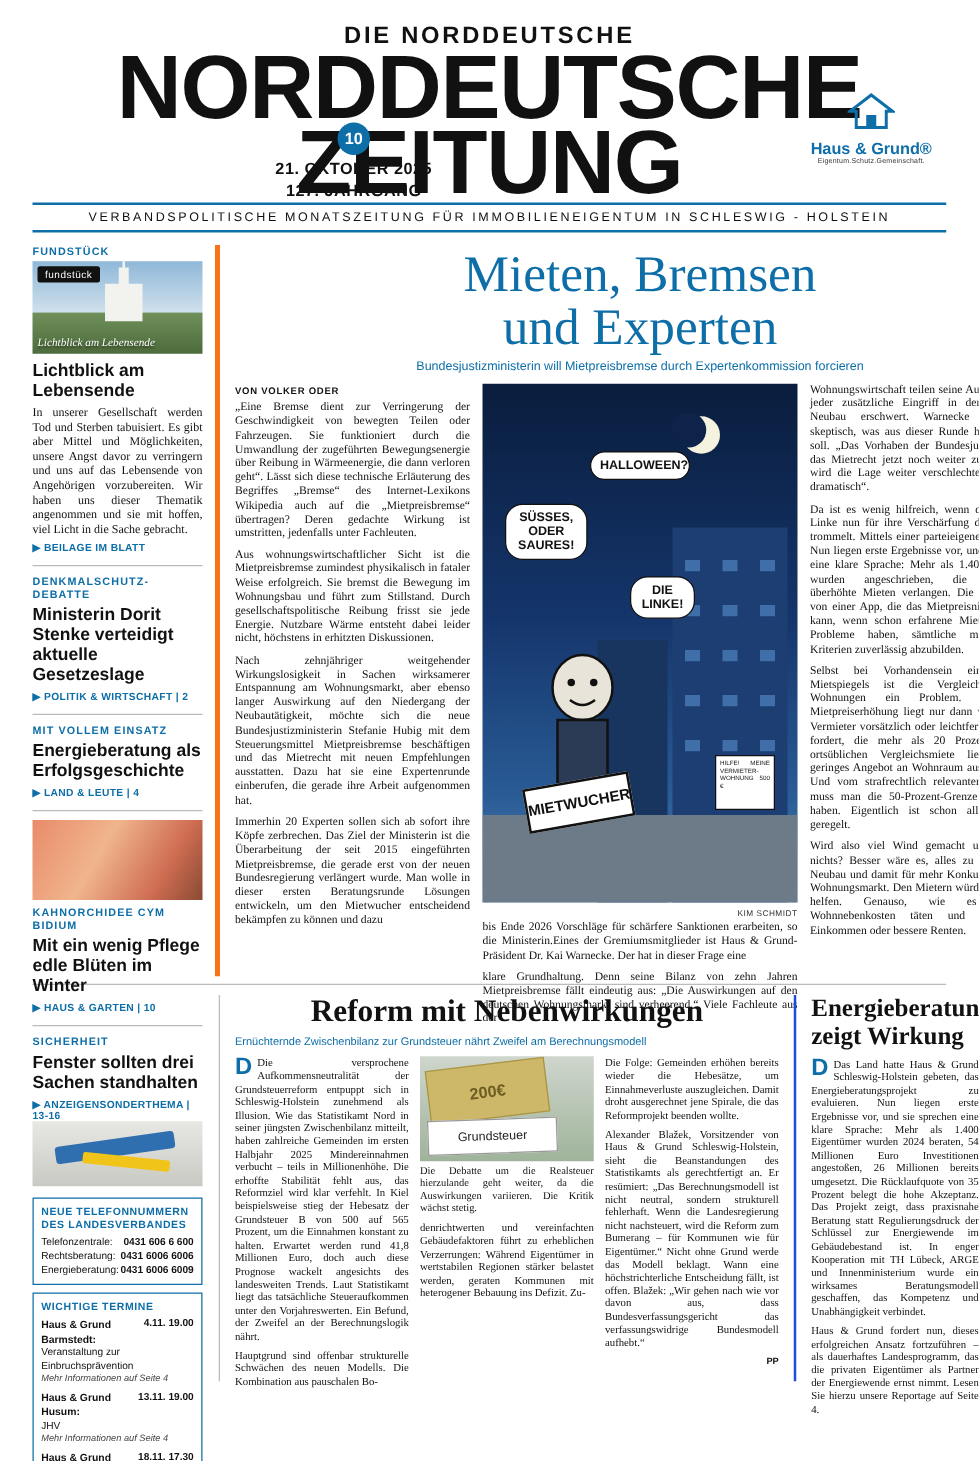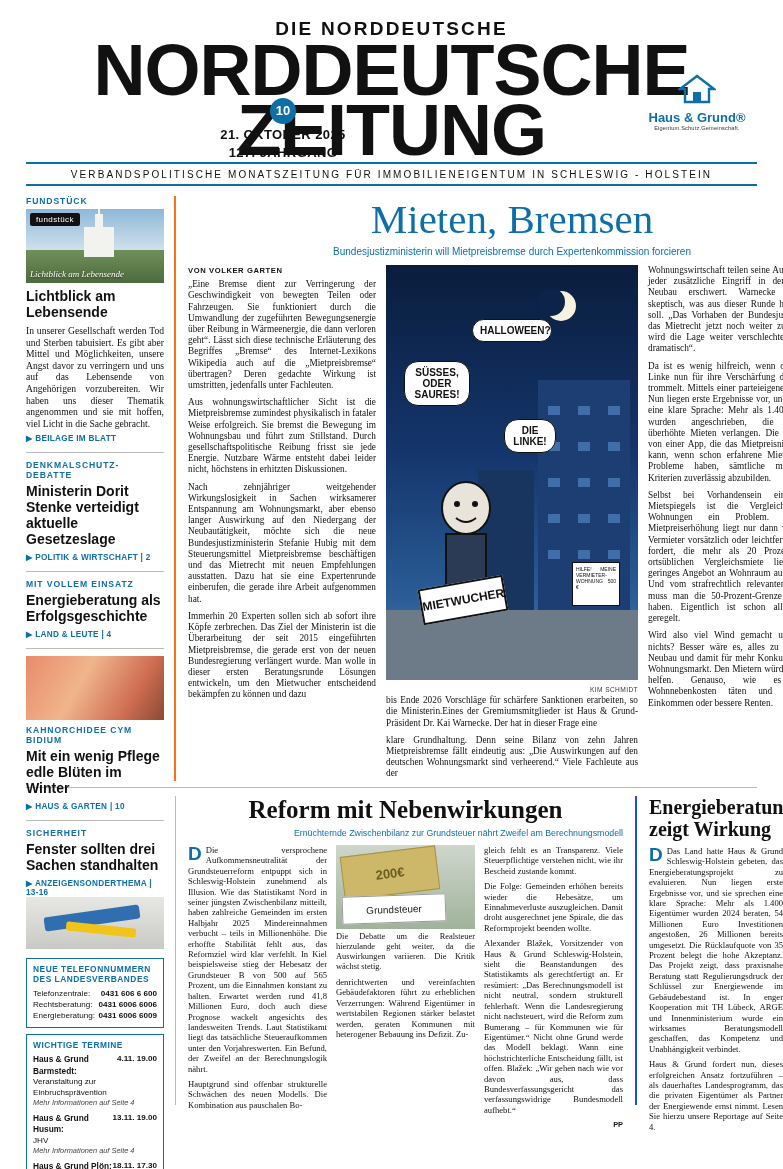--- a/index.html
+++ b/index.html
@@ -47,21 +47,21 @@
   .hg-logo .hg-name { font-family:"Liberation Sans",sans-serif; font-weight:bold; font-size:13px; color:#0d6ea8; margin-top:2px; }
   .hg-logo .hg-claim { font-family:"Liberation Sans",sans-serif; font-size:5.6px; color:#333; letter-spacing:.2px; }
   .subbanner {
     border-top:2px solid #0d6ea8; border-bottom:2px solid #0d6ea8;
     font-family:"Liberation Sans",sans-serif; font-size:10px; letter-spacing:2.1px;
     text-align:center; padding:5px 0 4px; margin-top:8px; font-weight:normal; color:#111;
   }
 
   
   .cols { display:flex; margin-top:10px; height: 585px; }
-  .left-rail { width:150px; flex:0 0 150px; padding-right:10px; border-right:2px solid #f97316; }
+  .left-rail { width:150px; flex:0 0 150px; padding-right:10px; border-right:4px solid #f97316; }
   .main { flex:1; padding-left:12px; }
 
   
   .rail-kicker { font-family:"Liberation Sans",sans-serif; font-weight:bold; font-size:8.6px; color:#0d6ea8; letter-spacing:.9px; margin-bottom:3px;}
   .rail-head { font-family:"Liberation Sans",sans-serif; font-weight:bold; font-size:14px; line-height:16px; color:#111; margin:0 0 5px; }
   .rail-body { font-size:9.6px; line-height:11.6px; text-align:justify; color:#111;}
   .rail-ref { font-family:"Liberation Sans",sans-serif; font-size:8.2px; color:#0d6ea8; font-weight:bold; letter-spacing:.3px; margin-top:4px;}
   .rail-item { margin-bottom:9px; }
   .rail-sep { border-top:1px solid #bbb; margin:7px 0 7px; }
 
@@ -122,21 +122,21 @@
   .placard { position:absolute; right:18px; bottom:74px; width:48px;height:44px;background:#fff;border:1px solid #111;
              font-family:"Liberation Sans",sans-serif; font-size:5px; line-height:6px; padding:3px; color:#111;}
   .cartoon-credit { font-family:"Liberation Sans",sans-serif; font-size:6.6px; color:#333; text-align:right; letter-spacing:.4px; }
 
   
   .bottom { display:flex; border-top:1px solid #bbb; margin-top:6px; padding-top:8px; height:318px; }
   .bt-left { width:150px; flex:0 0 150px; padding-right:10px; border-right:1px solid #bbb;}
   .bt-main { flex:1; padding:0 12px; border-right:2px solid #1d4ed8;}
   .bt-right { width:146px; flex:0 0 146px; padding-left:12px;}
   .sec-title { font-family:"Liberation Serif",serif; font-size:25px; text-align:center; margin:0 0 4px; }
-  .sec-sub { text-align:right; color:#0d6ea8; font-family:"Liberation Sans",sans-serif; font-size:8.8px; margin-bottom:7px;}
+  .sec-sub { text-align:left; color:#0d6ea8; font-family:"Liberation Sans",sans-serif; font-size:8.8px; margin-bottom:7px;}
   .bt-cols { display:flex; gap:9px; }
   .bt-col { width:139px; font-size:8.6px; line-height:10.4px; text-align:justify;}
   .bt-col p { margin:0 0 5px; }
   .money { width:139px; height:84px; background:linear-gradient(#cfd6cd,#9fb39a); position:relative; overflow:hidden; margin-bottom:3px;}
   .money .note { position:absolute; left:6px; top:6px; width:96px;height:44px;background:#cdb86a; border:1px solid #a89446; transform:rotate(-7deg);
                  font-family:"Liberation Sans",sans-serif; font-size:13px; font-weight:bold; color:#6d5d23; text-align:center; line-height:44px;}
   .money .card { position:absolute; left:6px; bottom:6px; width:104px;height:28px;background:#fff;border:1px solid #999;
                  font-family:"Liberation Sans",sans-serif; font-size:10px; color:#222; text-align:center; line-height:28px; transform:rotate(-2deg);}
   .cap { font-size:8.4px; line-height:10px; }
   .bt-right-title { font-family:"Liberation Serif",serif; font-size:20px; line-height:22px; margin:0 0 6px; }
@@ -259,26 +259,27 @@
           <br>
           
         </div>
       </div>
 
     </div>
 
     <div class="main">
       <h1 class="lead-title">
         <span>Mieten, Bremsen</span><br>
+        <span>und Experten</span>
       </h1>
       <div class="lead-sub">Bundesjustizministerin will Mietpreisbremse durch Expertenkommission forcieren</div>
 
       <div class="lead-cols">
         <div class="lead-col">
-          <div class="byline">VON VOLKER GARTEN</div>
+          <div class="byline">VON VOLKER ODER</div>
           <p>„Eine Bremse dient zur Verringerung der Geschwindigkeit von bewegten Teilen oder Fahrzeugen. Sie funktioniert durch die Umwandlung der zugeführten Bewegungsenergie über Reibung in Wärmeenergie, die dann verloren geht“. Lässt sich diese technische Erläuterung des Begriffes „Bremse“ des Internet-Lexikons Wikipedia auch auf die „Mietpreisbremse“ übertragen? Deren gedachte Wirkung ist umstritten, jedenfalls unter Fachleuten.</p>
           <p>Aus wohnungswirtschaftlicher Sicht ist die Mietpreisbremse zumindest physikalisch in fataler Weise erfolgreich. Sie bremst die Bewegung im Wohnungsbau und führt zum Stillstand. Durch gesellschaftspolitische Reibung frisst sie jede Energie. Nutzbare Wärme entsteht dabei leider nicht, höchstens in erhitzten Diskussionen.</p>
           <p>Nach zehnjähriger weitgehender Wirkungslosigkeit in Sachen wirksamerer Entspannung am Wohnungsmarkt, aber ebenso langer Auswirkung auf den Niedergang der Neubautätigkeit, möchte sich die neue Bundesjustizministerin Stefanie Hubig mit dem Steuerungsmittel Mietpreisbremse beschäftigen und das Mietrecht mit neuen Empfehlungen ausstatten. Dazu hat sie eine Expertenrunde einberufen, die gerade ihre Arbeit aufgenommen hat.</p>
           <p>Immerhin 20 Experten sollen sich ab sofort ihre Köpfe zerbrechen. Das Ziel der Ministerin ist die Überarbeitung der seit 2015 eingeführten Mietpreisbremse, die gerade erst von der neuen Bundesregierung verlängert wurde. Man wolle in dieser ersten Beratungsrunde Lösungen entwickeln, um den Mietwucher entscheidend bekämpfen zu können und dazu</p>
         </div>
 
         <div class="lead-col mid">
           <div class="cartoon">
             <div class="moon"></div>
             <div class="bld2"></div>
@@ -341,21 +342,20 @@
         </div>
         <div class="bt-col">
           <div class="money">
             <div class="note">200€</div>
             <div class="card">Grundsteuer</div>
           </div>
           <div class="cap">Die Debatte um die Realsteuer hierzulande geht weiter, da die Auswirkungen variieren. Die Kritik wächst stetig.</div>
           <p style="margin-top:5px">denrichtwerten und vereinfachten Gebäudefaktoren führt zu erheblichen Verzerrungen: Während Eigentümer in wertstabilen Regionen stärker belastet werden, geraten Kommunen mit heterogener Bebauung ins Defizit. Zu-</p>
         </div>
         <div class="bt-col">
-          <p>gleich fehlt es an Transparenz. Viele Steuerpflichtige verstehen nicht, wie ihr Bescheid zustande kommt.</p>
           <p>Die Folge: Gemeinden erhöhen bereits wieder die Hebesätze, um Einnahmeverluste auszugleichen. Damit droht ausgerechnet jene Spirale, die das Reformprojekt beenden wollte.</p>
           <p>Alexander Blažek, Vorsitzender von Haus &amp; Grund Schleswig-Holstein, sieht die Beanstandungen des Statistikamts als gerechtfertigt an. Er resümiert: „Das Berechnungsmodell ist nicht neutral, sondern strukturell fehlerhaft. Wenn die Landesregierung nicht nachsteuert, wird die Reform zum Bumerang – für Kommunen wie für Eigentümer.“ Nicht ohne Grund werde das Modell beklagt. Wann eine höchstrichterliche Entscheidung fällt, ist offen. Blažek: „Wir gehen nach wie vor davon aus, dass Bundesverfassungsgericht das verfassungswidrige Bundesmodell aufhebt.“</p>
           <div class="sig">PP</div>
         </div>
       </div>
     </div>
 
     <div class="bt-right">
       <h2 class="bt-right-title">
         <span>Energieberatung</span><br>

